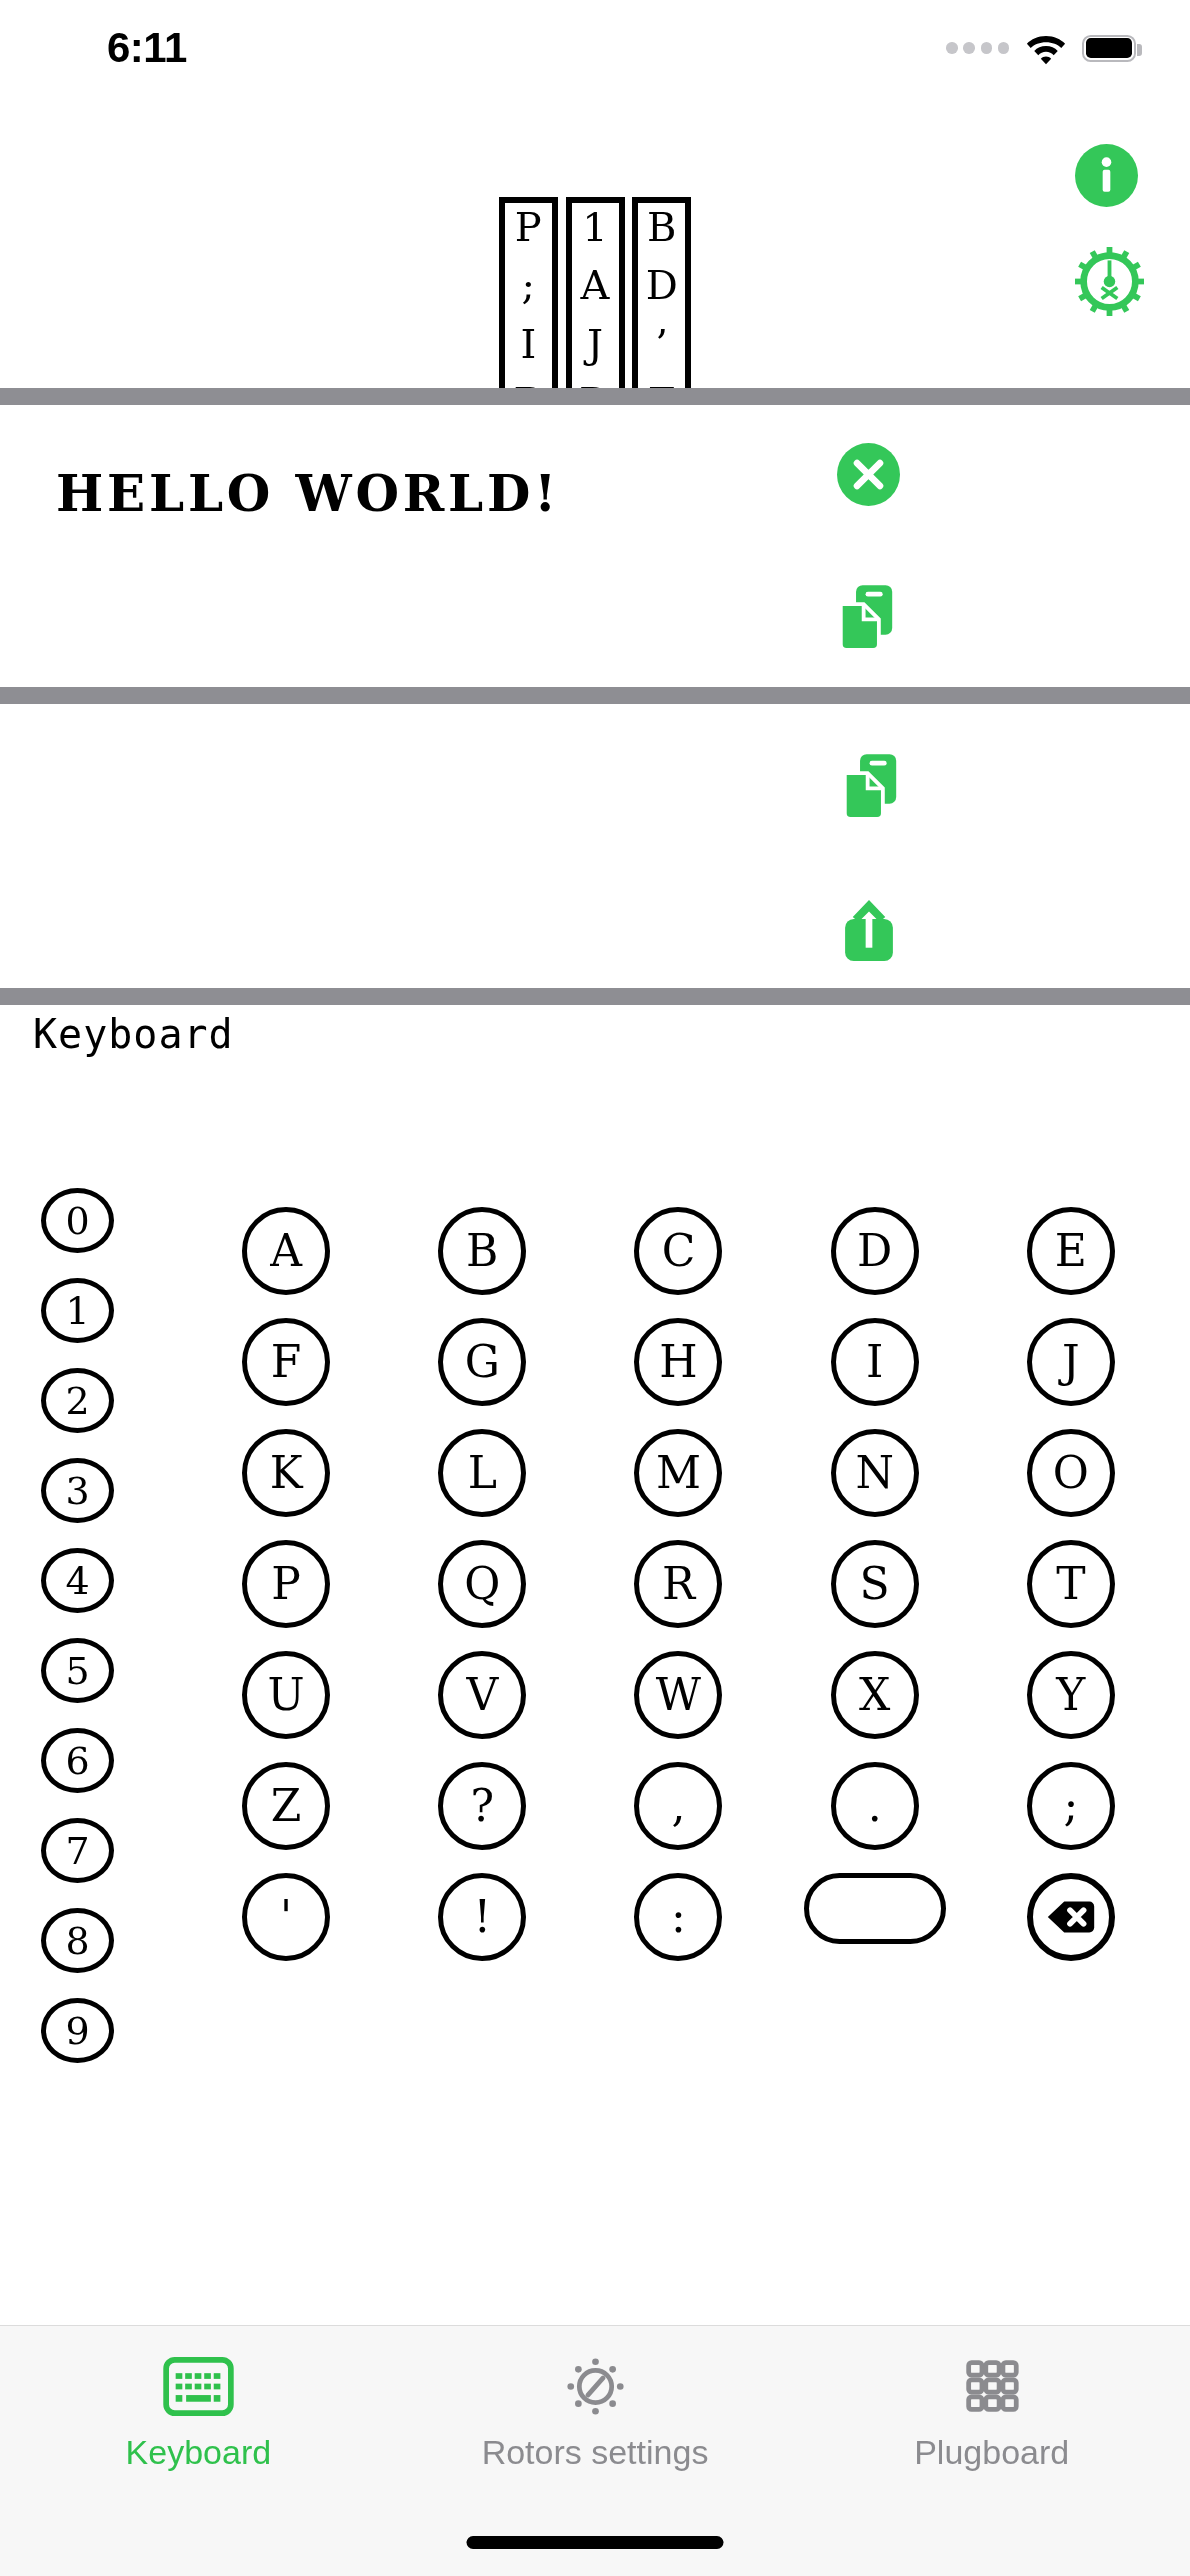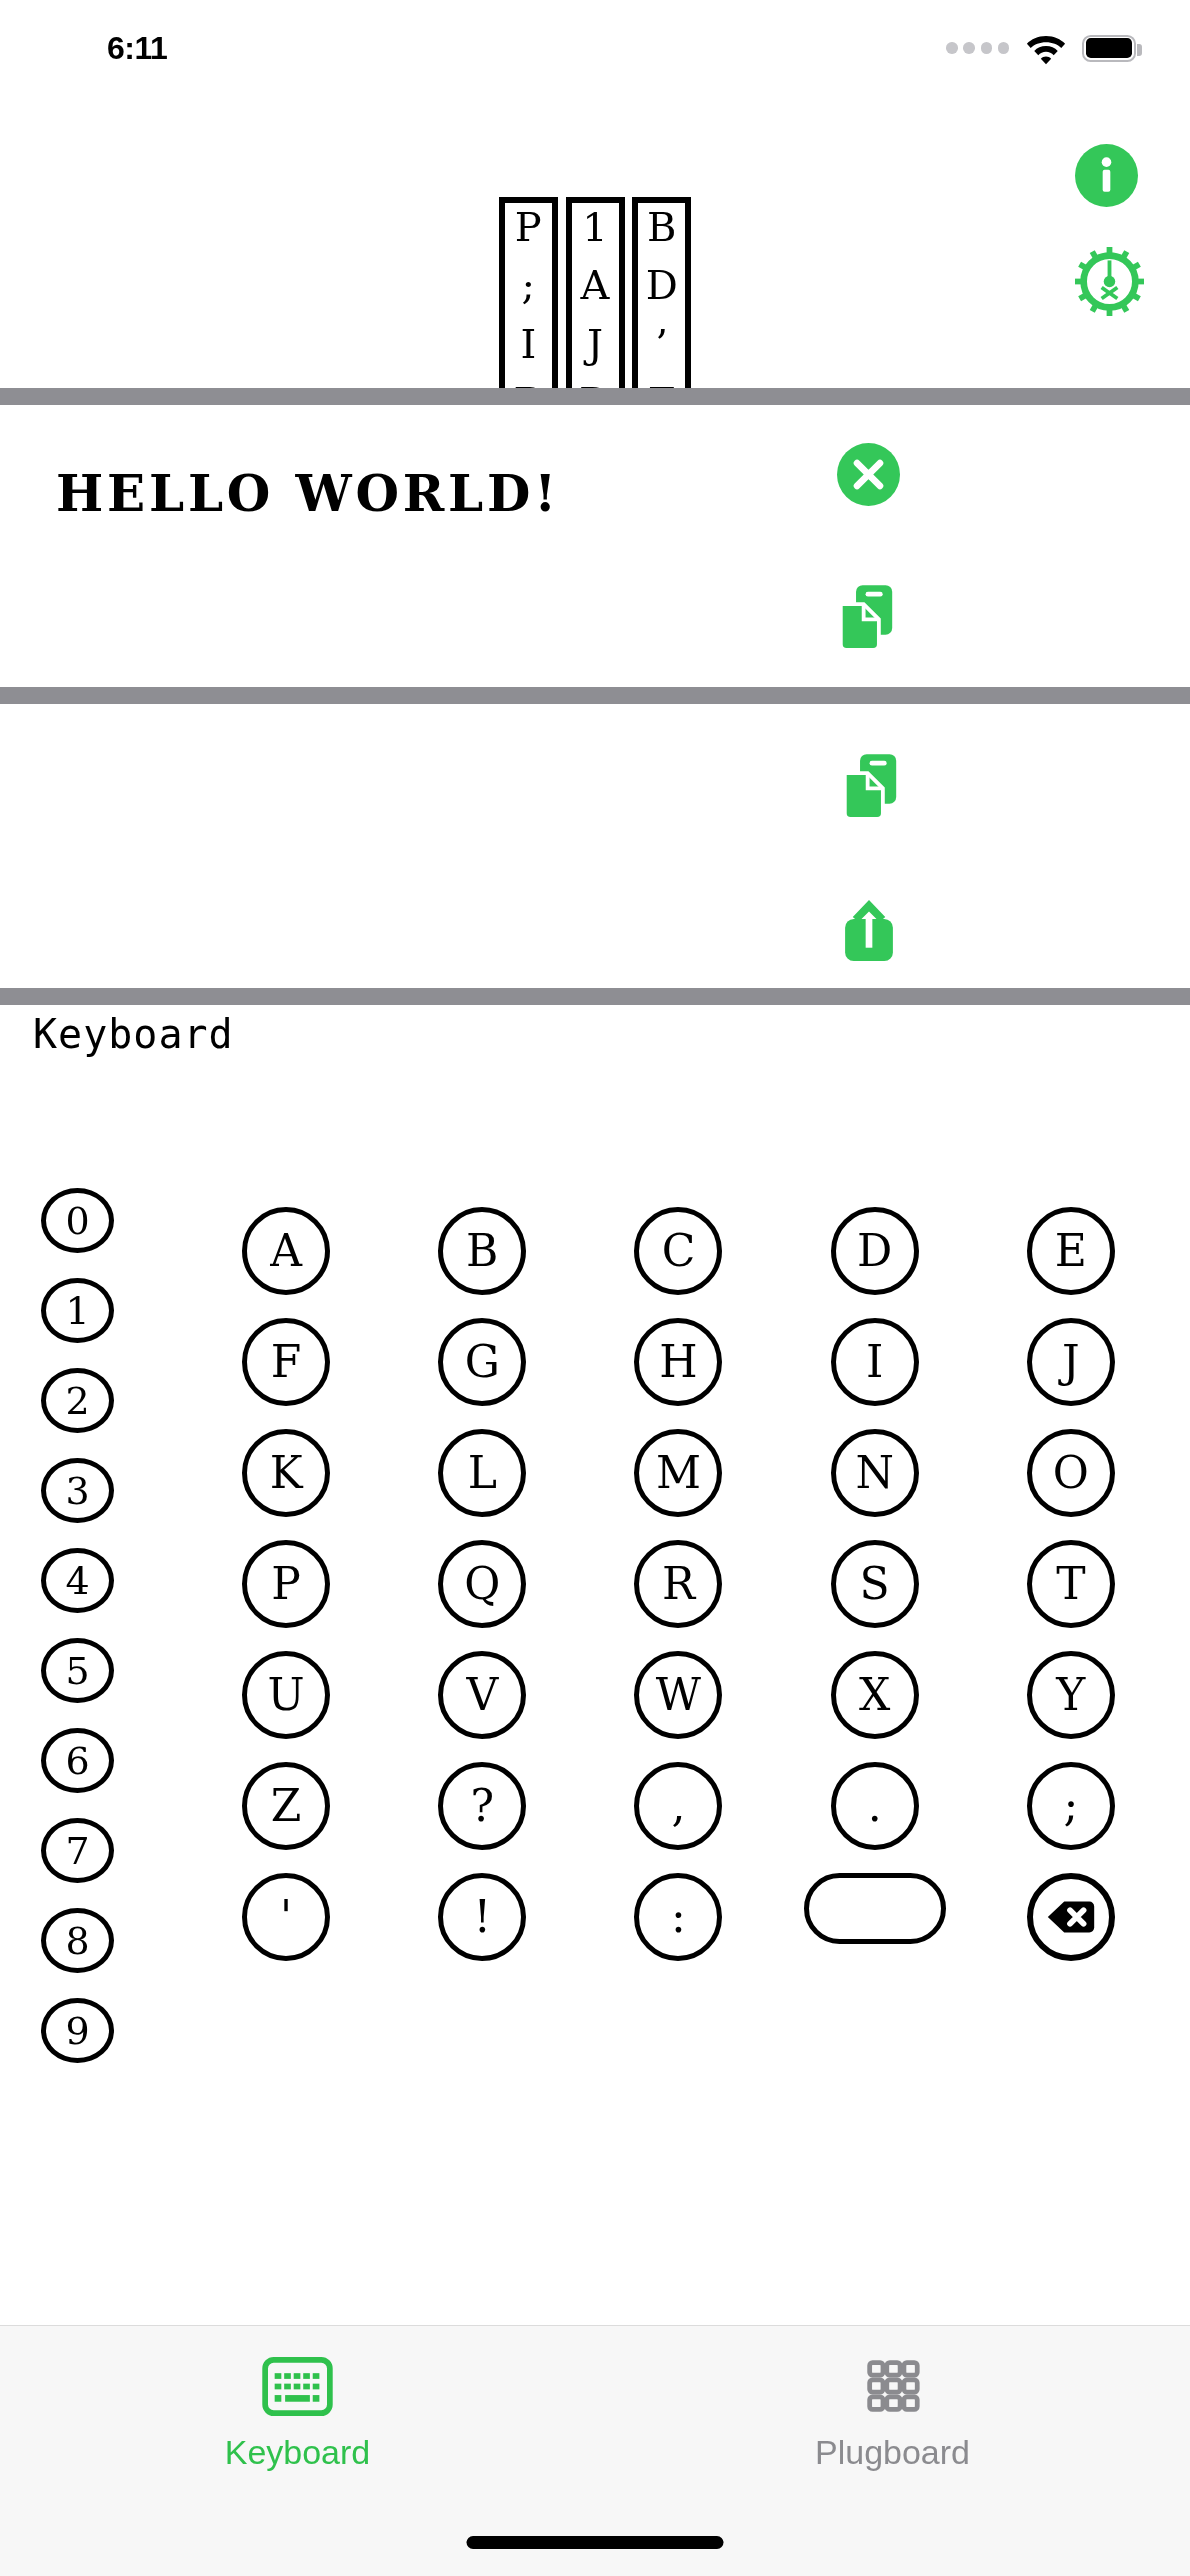--- a/index.html
+++ b/index.html
@@ -11,21 +11,21 @@
     overflow:hidden;
   }
 
   
   .statusbar {
     position:absolute; top:0; left:0; width:1190px; height:96px;
     display:flex; align-items:center; justify-content:space-between;
     padding:0 54px 0 107px;
   }
   .status-time {
-    font-size:32px; font-weight:600; color:#000; letter-spacing:-0.5px;
+    font-size:42px; font-weight:600; color:#000; letter-spacing:-0.5px;
     font-family:"Liberation Sans", sans-serif;
   }
   .status-right { display:flex; align-items:center; gap:15.3px; }
   .sig-dots { display:flex; align-items:flex-end; gap:5.8px; }
   .sig-dots i { display:block; width:11.5px; height:11.5px; border-radius:50%; background:#c6c6ca; }
   .wifi-ic { width:42px; height:33px; }
   .battery {
     width:54px; height:27px; border:2.9px solid #b9b9bd; border-radius:8.6px;
     padding:1.9px; display:flex; align-items:center; position:relative;
   }
@@ -448,20 +448,37 @@
           <rect x="43" y="28" width="7" height="6"></rect>
         <rect x="53" y="28" width="7" height="6"></rect>
         <rect x="13" y="40" width="7" height="7"></rect>
         <rect x="24" y="40" width="26" height="7"></rect>
         <rect x="53" y="40" width="7" height="7"></rect>
       </g>
     </svg>
     <div class="tab-label">Keyboard</div>
   </div>
 
+  <div class="tab tab-inactive">
+    <svg width="71" height="59" viewBox="0 0 74 62">
+      <circle cx="37" cy="31" r="17" fill="none" stroke="#8b8b8f" stroke-width="5"></circle>
+      <path d="M45 22 L29 40" stroke="#8b8b8f" stroke-width="5" stroke-linecap="round"></path>
+      <g fill="#8b8b8f">
+        <circle cx="37" cy="5" r="3.5"></circle>
+          <circle cx="37" cy="57" r="3.5"></circle>
+        <circle cx="11" cy="31" r="3.5"></circle>
+          <circle cx="63" cy="31" r="3.5"></circle>
+        <circle cx="19" cy="13" r="3.5"></circle>
+          <circle cx="55" cy="13" r="3.5"></circle>
+        <circle cx="19" cy="49" r="3.5"></circle>
+          <circle cx="55" cy="49" r="3.5"></circle>
+      </g>
+    </svg>
+    <div class="tab-label">Rotors settings</div>
+  </div>
 
   <div class="tab tab-inactive">
     <svg width="71" height="59" viewBox="0 0 74 62">
       <g fill="none" stroke="#8b8b8f" stroke-width="5">
         <rect x="13" y="6" width="14" height="13" rx="3"></rect>
         <rect x="31" y="6" width="14" height="13" rx="3"></rect>
         <rect x="49" y="6" width="14" height="13" rx="3"></rect>
         <rect x="13" y="24" width="14" height="13" rx="3"></rect>
         <rect x="31" y="24" width="14" height="13" rx="3"></rect>
         <rect x="49" y="24" width="14" height="13" rx="3"></rect>

